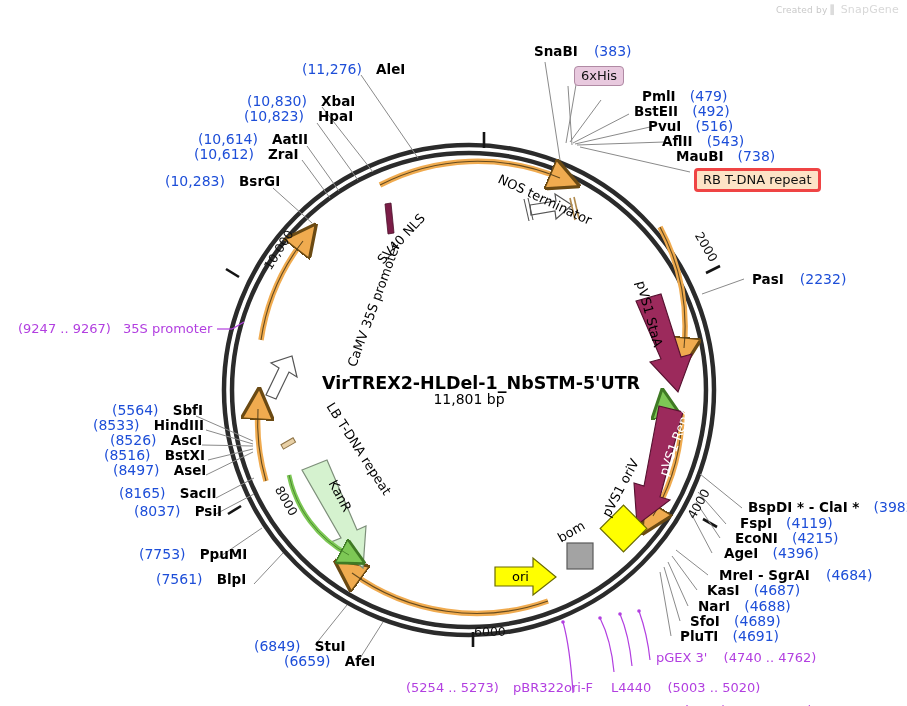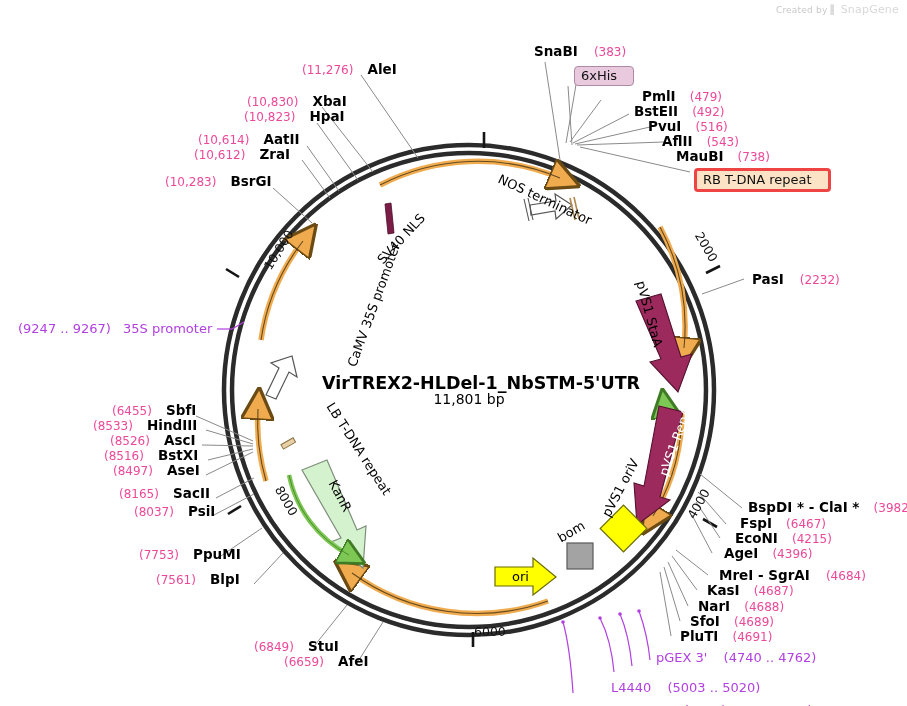--- a/index.html
+++ b/index.html
@@ -3,25 +3,25 @@
 <meta charset="utf-8">
 <style>
   html,body{margin:0;padding:0;background:#ffffff;}
   body{width:907px;height:706px;position:relative;overflow:hidden;
        font-family:"DejaVu Sans","Liberation Sans",sans-serif;color:#000;}
   .map{position:absolute;left:0;top:0;width:907px;height:500px;}
   svg{position:absolute;left:0;top:0;}
 
   .lbl{position:absolute;white-space:nowrap;font-size:13px;line-height:14px;}
   .enz{font-weight:bold;font-size:13.5px;letter-spacing:0px;}
-  .pos{font-weight:normal;font-size:12px;color:#ec4899;}
+  .pos{font-weight:normal;font-size:14px;color:#1d4ed8;}
   .purple{color:#b23fe0;font-size:13px;}
   .tick{font-size:12.5px;color:#111;}
 
-  .badge{position:absolute;white-space:nowrap;font-size:13px;padding:1px 16px 2px 6px;
+  .badge{position:absolute;white-space:nowrap;font-size:13px;padding:1px 6px 2px 6px;
          border-radius:4px;line-height:15px;}
   .badge-his{background:#e8c9de;border:1px solid #b08aa4;color:#111;}
   .badge-rb{background:#fde3c6;border:3px solid #ef4444;color:#111;}
 
   .title{position:absolute;text-align:center;font-weight:bold;font-size:17.5px;color:#000;}
   .subtitle{position:absolute;text-align:center;font-size:14px;color:#000;}
 
   .wm{position:absolute;right:8px;top:3px;font-size:9px;color:#c9c9c9;
       font-family:"DejaVu Sans","Liberation Sans",sans-serif;letter-spacing:.2px;}
   .wm b{font-weight:normal;font-size:11px;color:#d8d8d8;}
@@ -244,21 +244,21 @@
   <div class="lbl" style="left:752px;top:272px;">
     <span class="enz">PasI</span>
     <span class="pos" style="margin-left:12px;">(2232)</span>
   </div>
   <div class="lbl" style="left:748px;top:500px;">
     <span class="enz">BspDI * - ClaI *</span>
     <span class="pos" style="margin-left:10px;">(3982)</span>
   </div>
   <div class="lbl" style="left:740px;top:516px;">
     <span class="enz">FspI</span>
-    <span class="pos" style="margin-left:10px;">(6467)</span>
+    <span class="pos" style="margin-left:10px;">(4119)</span>
   </div>
   <div class="lbl" style="left:735px;top:531px;">
     <span class="enz">EcoNI</span>
     <span class="pos" style="margin-left:10px;">(4215)</span>
   </div>
   <div class="lbl" style="left:724px;top:546px;">
     <span class="enz">AgeI</span>
     <span class="pos" style="margin-left:10px;">(4396)</span>
   </div>
   <div class="lbl" style="left:719px;top:568px;">
@@ -301,21 +301,21 @@
   <div class="lbl" style="left:194px;top:147px;">
     <span class="pos">(10,612)</span>
     <span class="enz" style="margin-left:10px;">ZraI</span>
   </div>
   <div class="lbl" style="left:165px;top:174px;">
     <span class="pos">(10,283)</span>
     <span class="enz" style="margin-left:10px;">BsrGI</span>
   </div>
 
   <div class="lbl" style="left:112px;top:403px;">
-    <span class="pos">(6455)</span>
+    <span class="pos">(5564)</span>
     <span class="enz" style="margin-left:10px;">SbfI</span>
   </div>
   <div class="lbl" style="left:93px;top:418px;">
     <span class="pos">(8533)</span>
     <span class="enz" style="margin-left:10px;">HindIII</span>
   </div>
   <div class="lbl" style="left:110px;top:433px;">
     <span class="pos">(8526)</span>
     <span class="enz" style="margin-left:10px;">AscI</span>
   </div>
@@ -361,14 +361,18 @@
     <span style="margin-left:12px;">(4740 .. 4762)</span>
   </div>
   <div class="lbl purple" style="left:629px;top:704px;">
     <span>pRS-marker</span>
     <span style="margin-left:10px;">(4903 .. 4922)</span>
   </div>
   <div class="lbl purple" style="left:611px;top:681px;">
     <span>L4440</span>
     <span style="margin-left:12px;">(5003 .. 5020)</span>
   </div>
+  <div class="lbl purple" style="left:406px;top:681px;">
+    <span>(5254 .. 5273)</span>
+    <span style="margin-left:10px;">pBR322ori-F</span>
+  </div>
 
 </div>
 
 </body></html>

